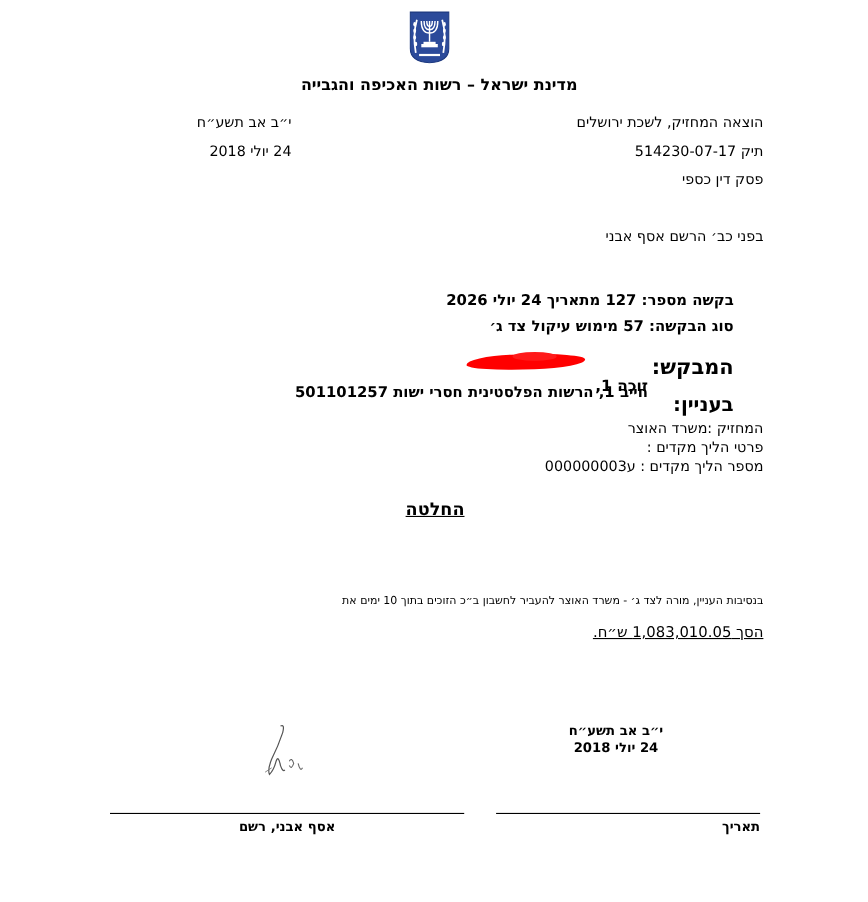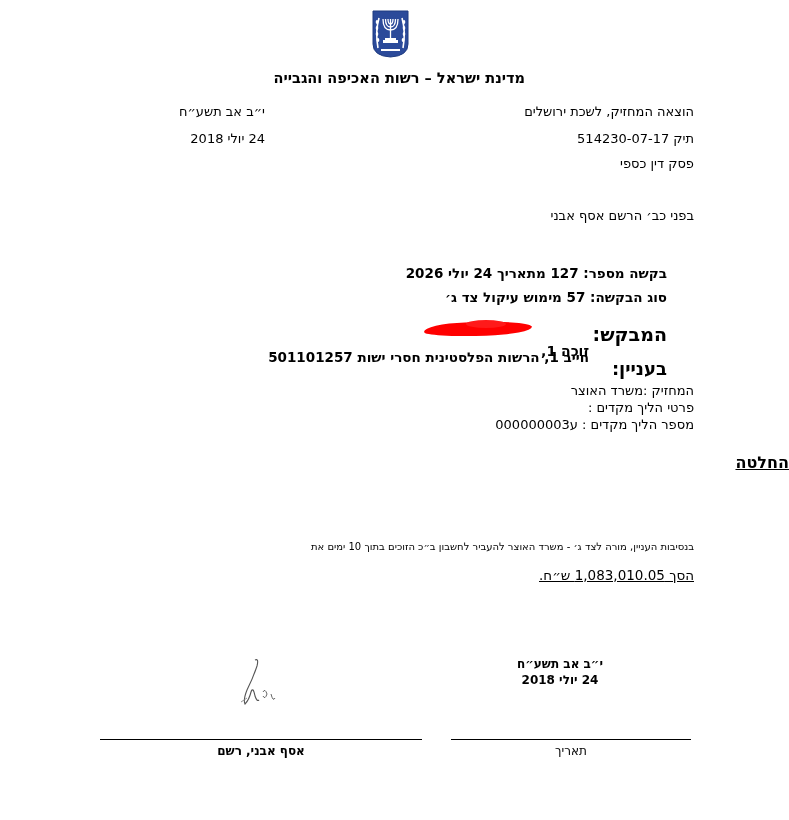--- a/index.html
+++ b/index.html
@@ -60,41 +60,41 @@
       border-radius: 50%;
     }
 
     
     .holder1 { right: 95px; top: 383px; }
     .holder2 { right: 95px; top: 400px; }
     .holder3 { right: 95px; top: 417px; }
 
     
     .decision {
-      left: 0; right: 0; top: 453px; text-align: right;
+      left: 0; right: 0; top: 453px; text-align: center;
       font-size: 16px; font-weight: bold; text-decoration: underline;
       padding-left: 2px;
     }
 
     
     .body1 { right: 95px; top: 539px; font-size: 10px; }
     .body2 { right: 95px; top: 567px; font-size: 13.5px; text-decoration: underline; }
 
     
     .foot-heb { left: 504px; width: 112px; top: 657px; text-align: center; font-size: 12px; font-weight: bold; }
     .foot-greg { left: 504px; width: 112px; top: 673px; text-align: center; font-size: 12px; font-weight: bold; }
 
     
     .signature { left: 235px; top: 656px; width: 46px; height: 52px; }
 
     
     .line-left { left: 100px; top: 739px; width: 322px; height: 1px; background: #000; }
     .line-right { left: 451px; top: 739px; width: 240px; height: 1px; background: #000; }
     .sig-label { left: 100px; width: 322px; top: 744px; text-align: center; font-size: 12px; font-weight: bold; }
-    .date-label { left: 451px; width: 240px; top: 744px; text-align: center; font-size: 12px; font-weight: normal; }
+    .date-label { left: 451px; width: 240px; top: 744px; text-align: right; font-size: 12px; font-weight: bold; }
   </style>
 </head>
 <body>
 
 <div class="abs emblem">
   <svg width="37" height="48" viewBox="0 0 37 48">
     <path d="M1 1 H36 V34 Q36 46 18.5 47 Q1 46 1 34 Z" fill="#2b4a9a" stroke="#1e3a80" stroke-width="1"></path>
 
     <path d="M6 38 Q3 22 7 8" stroke="#fff" stroke-width="1.6" fill="none"></path>
     <path d="M31 38 Q34 22 30 8" stroke="#fff" stroke-width="1.6" fill="none"></path>

